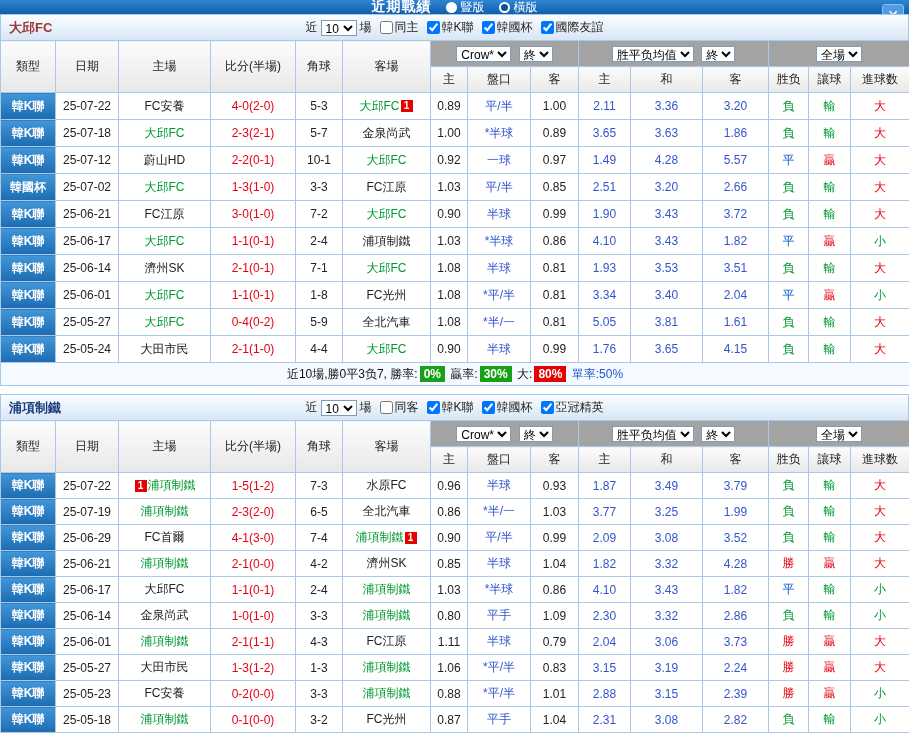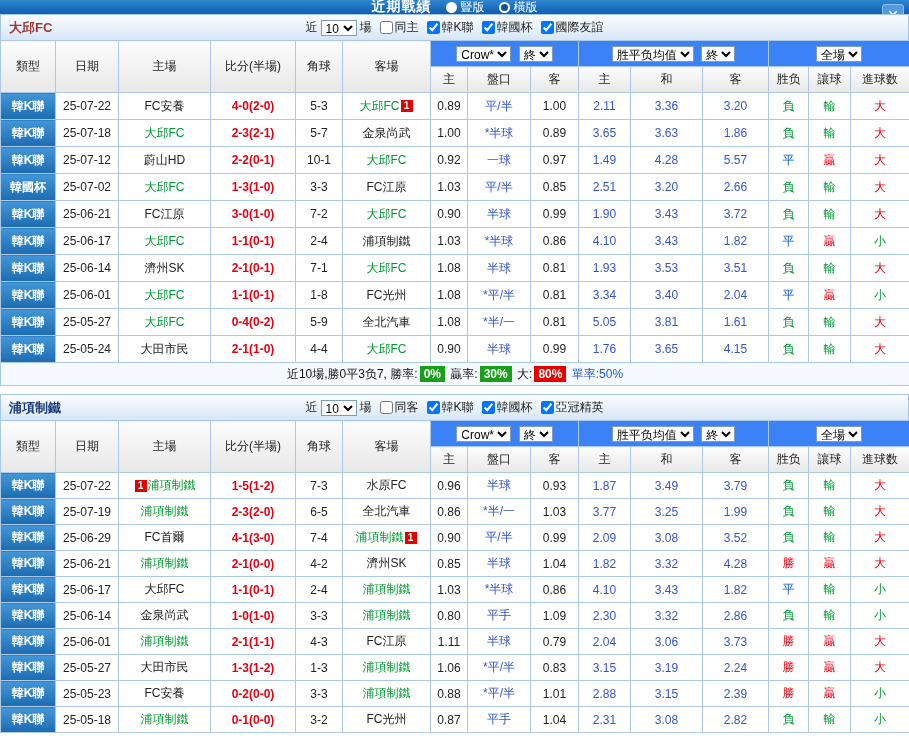--- a/index.html
+++ b/index.html
@@ -32,26 +32,26 @@
   .chk{display:inline-flex;align-items:center;margin-left:8px;cursor:pointer;}
   .chk input{width:13px;height:13px;margin:0 2px 0 0;}
 
   select{font-size:12px;height:16px;border:1px solid #7f9db9;background:#fff;}
 
   
   table{border-collapse:collapse;table-layout:fixed;width:909px;}
   th,td{border:1px solid #abc9e7;font-size:12px;text-align:center;padding:0;
         white-space:nowrap;overflow:hidden;}
   th{height:26px;font-weight:normal;color:#222;background:linear-gradient(#fcfcfc,#e8e8e8);}
-  th.dd{background:#3b82f6;}
+  th.dd{background:#a3a3a3;}
   th.dd select{margin:0 2px;}
   td{height:27px;color:#222;}
   .compact td{height:26px;}
   td.type{background:linear-gradient(#4297d8,#1d6bb2);color:#fff;font-weight:bold;}
-  .score{color:var(--score);font-weight:bold;}
+  .score{color:var(--score);font-weight:normal;}
   .focus{color:var(--team_focus);}
   .rbadge{display:inline-block;background:var(--badge_red);color:#fff;font-size:10px;font-weight:bold;
           width:12px;height:12px;line-height:12px;vertical-align:middle;margin:0 1px;}
   .odds{color:var(--odds_text);text-align:center;}
   .line,.eu{color:var(--line_blue);}
   .w{color:var(--win);}
   .l{color:var(--lose);}
   .d{color:var(--draw);}
   .sumrow{background:#f4faff;height:23px;color:#111;}
   .sbadge{display:inline-block;color:#fff;font-weight:bold;padding:1px 4px;margin:0 2px;line-height:14px;}

